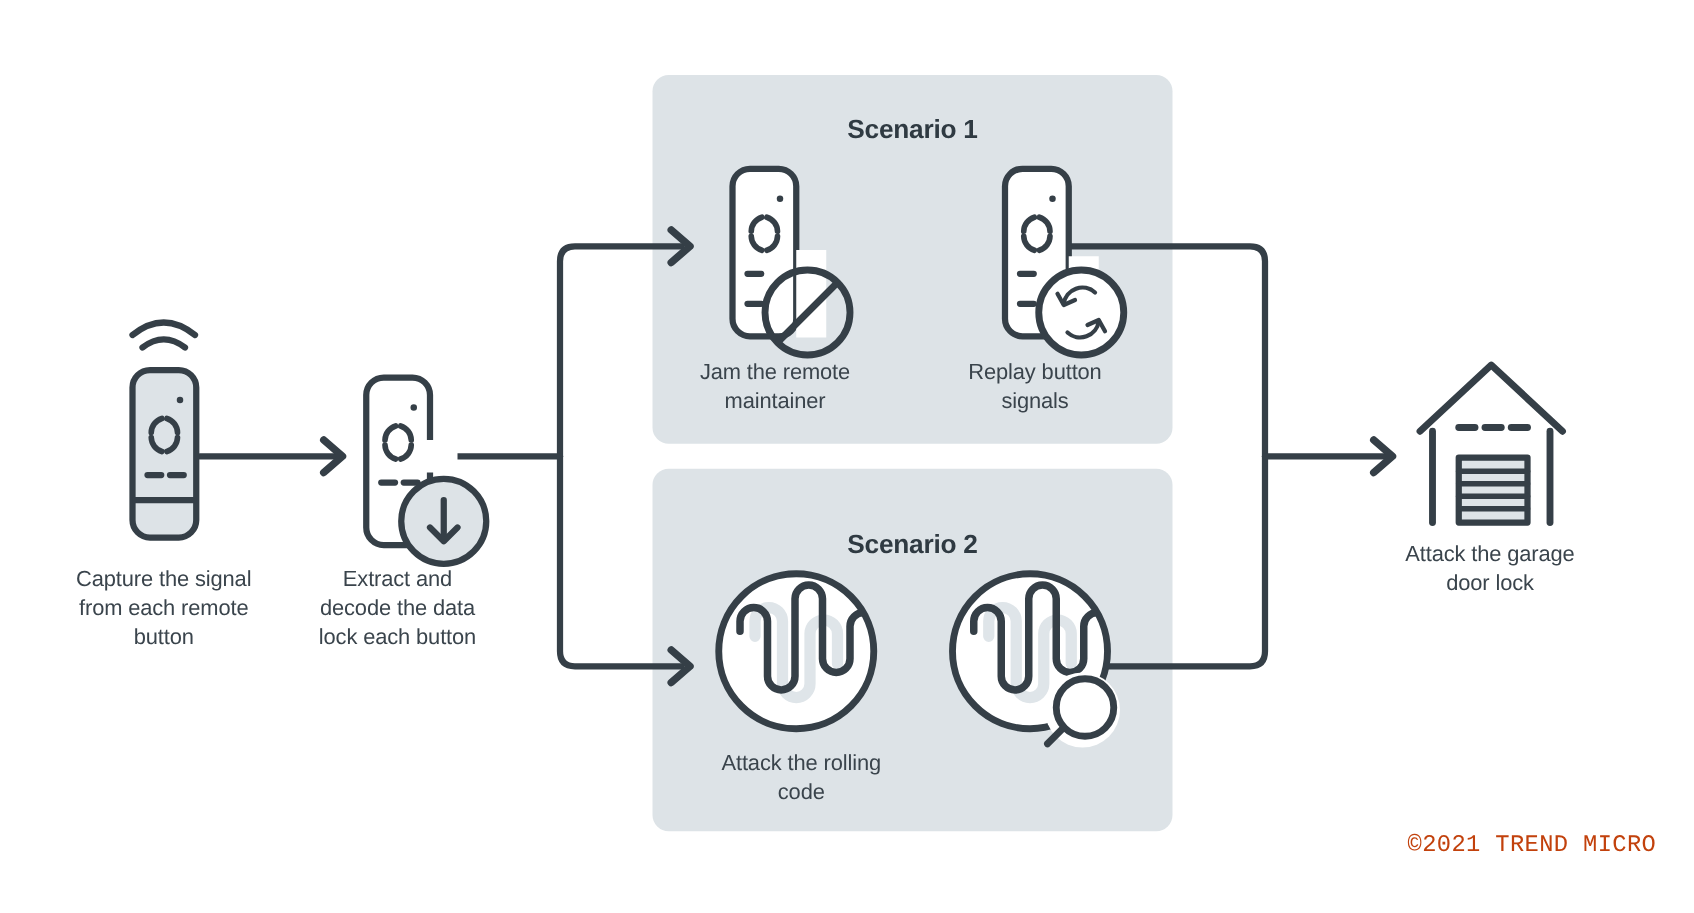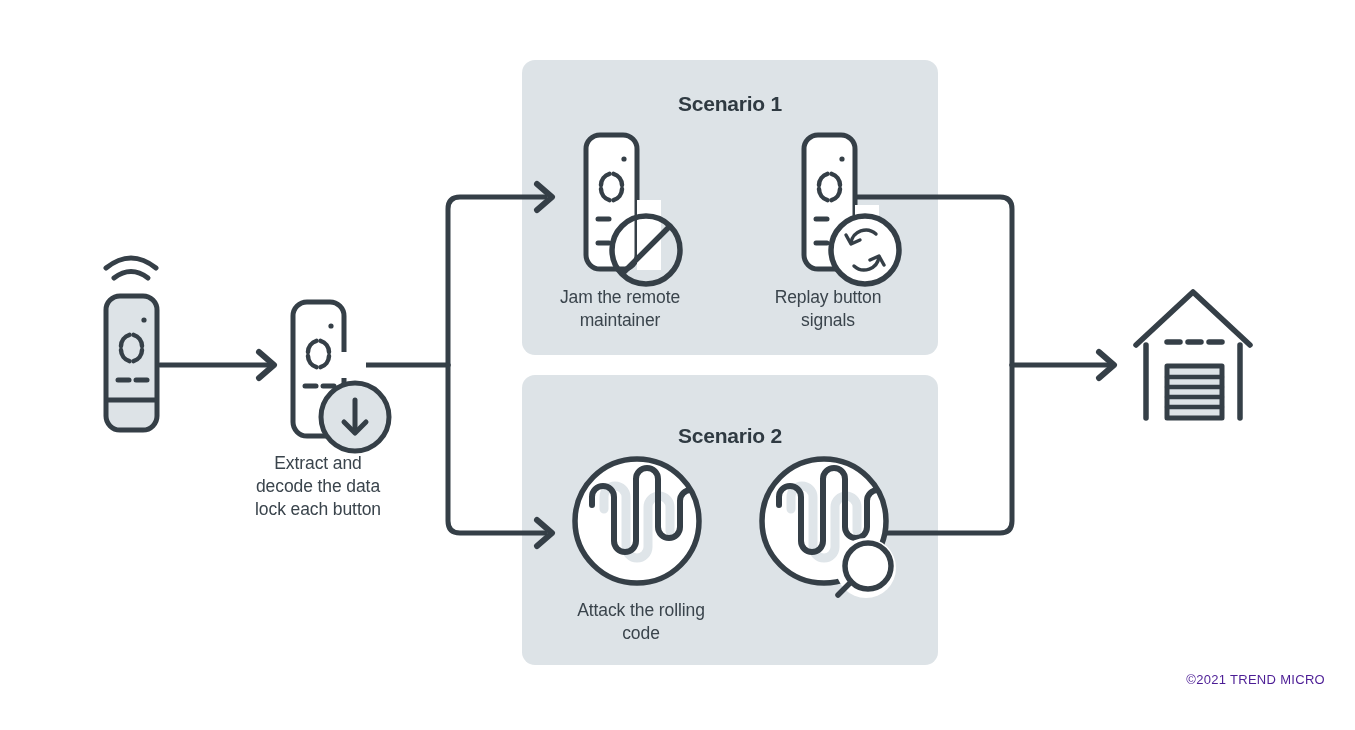--- a/index.html
+++ b/index.html
@@ -25,23 +25,24 @@
     position:absolute;
     text-align:center;
     font-size:21px;
     font-weight:bold;
     color:#2f3a42;
     letter-spacing:-0.2px;
   }
   .copyright{
     position:absolute;
     right:30px;bottom:43px;
-    font-size:13px;
-    color:#4c1d95;
+    font-size:19px;
+    color:#c2410c;
     letter-spacing:0.3px;
+    font-family:Liberation Mono, monospace;
   }
   
   #cap-capture{left:31px;top:452px;width:200px;}
   #cap-extract{left:218px;top:452px;width:200px;}
   #cap-jam{left:520px;top:286px;width:200px;}
   #cap-replay{left:728px;top:286px;width:200px;}
   #cap-analyze{left:538px;top:599px;width:206px;}
   #cap-extractkeys{left:727px;top:599px;width:206px;}
   #cap-garage{left:1092px;top:432px;width:200px;}
   #title-s1{left:630px;top:92px;width:200px;}
@@ -231,31 +232,36 @@
         <line x1="1167" y1="397" x2="1222" y2="397"></line>
         <line x1="1167" y1="407" x2="1222" y2="407"></line>
       </g>
     </g>
   </svg>
 
   <div class="scenario-title" id="title-s1">Scenario 1</div>
 
   <div class="scenario-title" id="title-s2">Scenario 2</div>
 
+  <div class="caption" id="cap-capture">Capture the signal
+from each remote
+button</div>
 
   <div class="caption" id="cap-extract">Extract and
 decode the data
 lock each button</div>
 
   <div class="caption" id="cap-replay">Replay button
 signals</div>
 
   <div class="caption" id="cap-jam">Jam the remote
 maintainer</div>
 
   <div class="caption" id="cap-analyze">Attack the rolling
 code</div>
 
 
+  <div class="caption" id="cap-garage">Attack the garage
+door lock</div>
 
   <div class="copyright">©2021 TREND MICRO</div>
 
 </div>
 
 </body></html>

